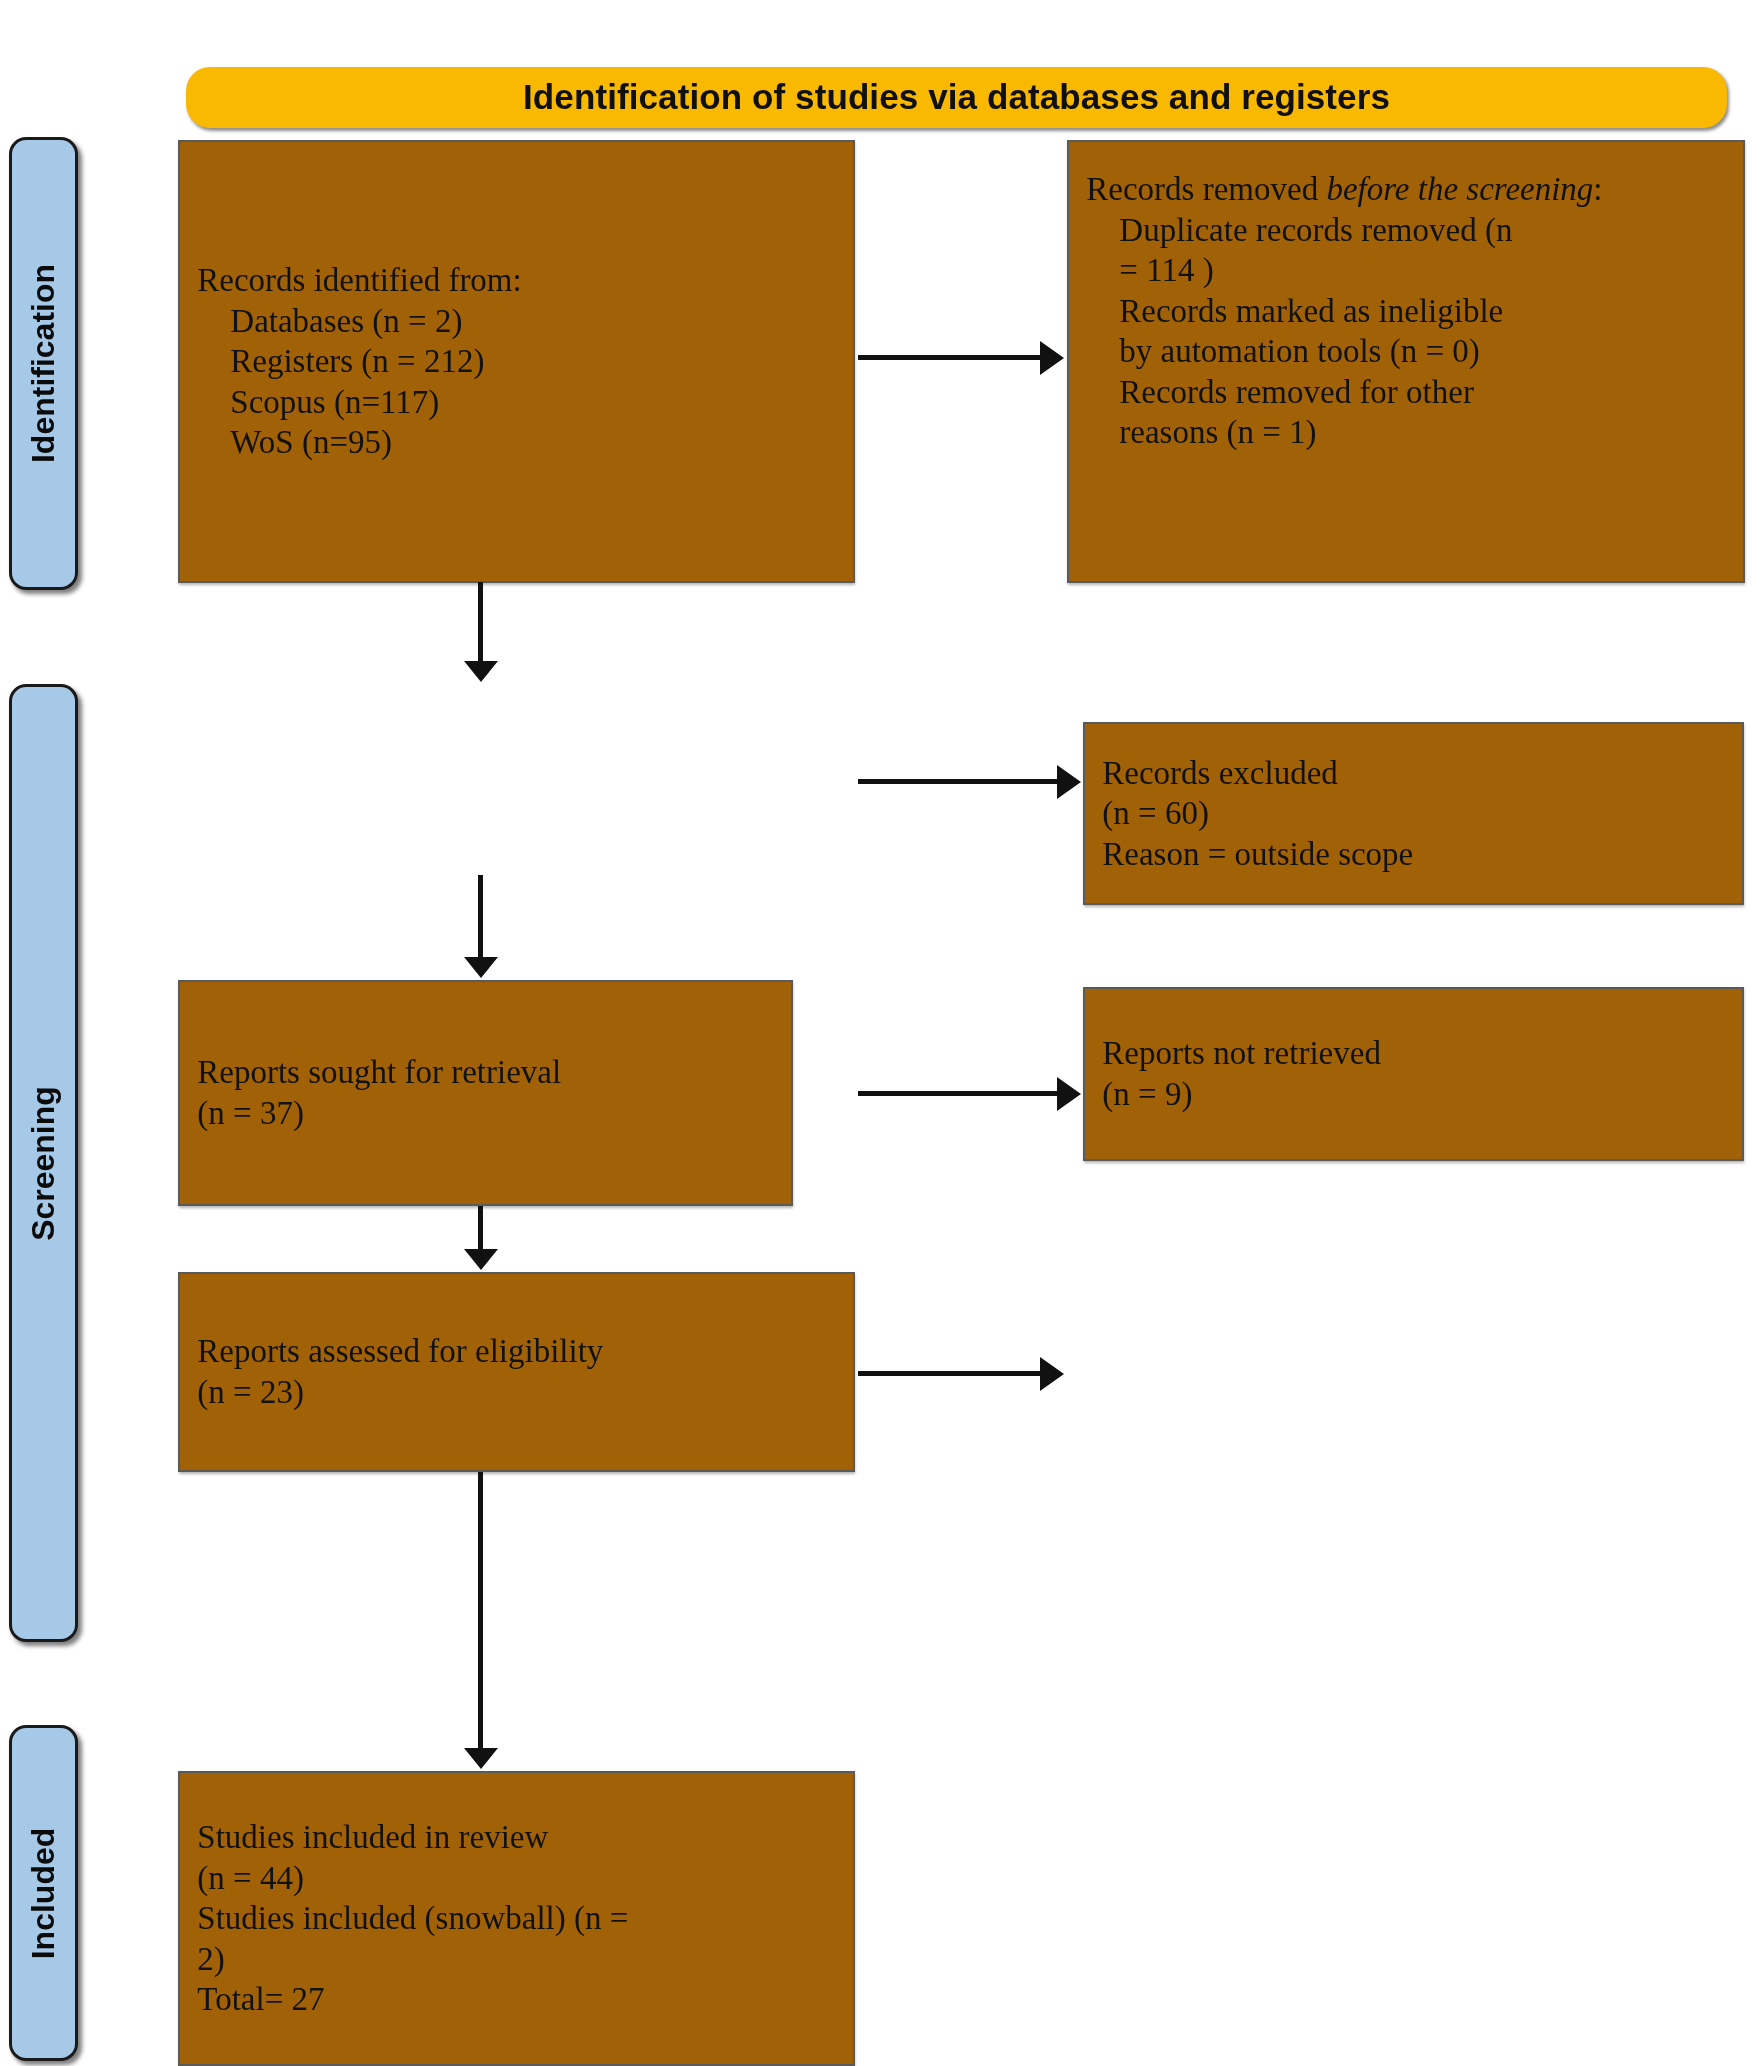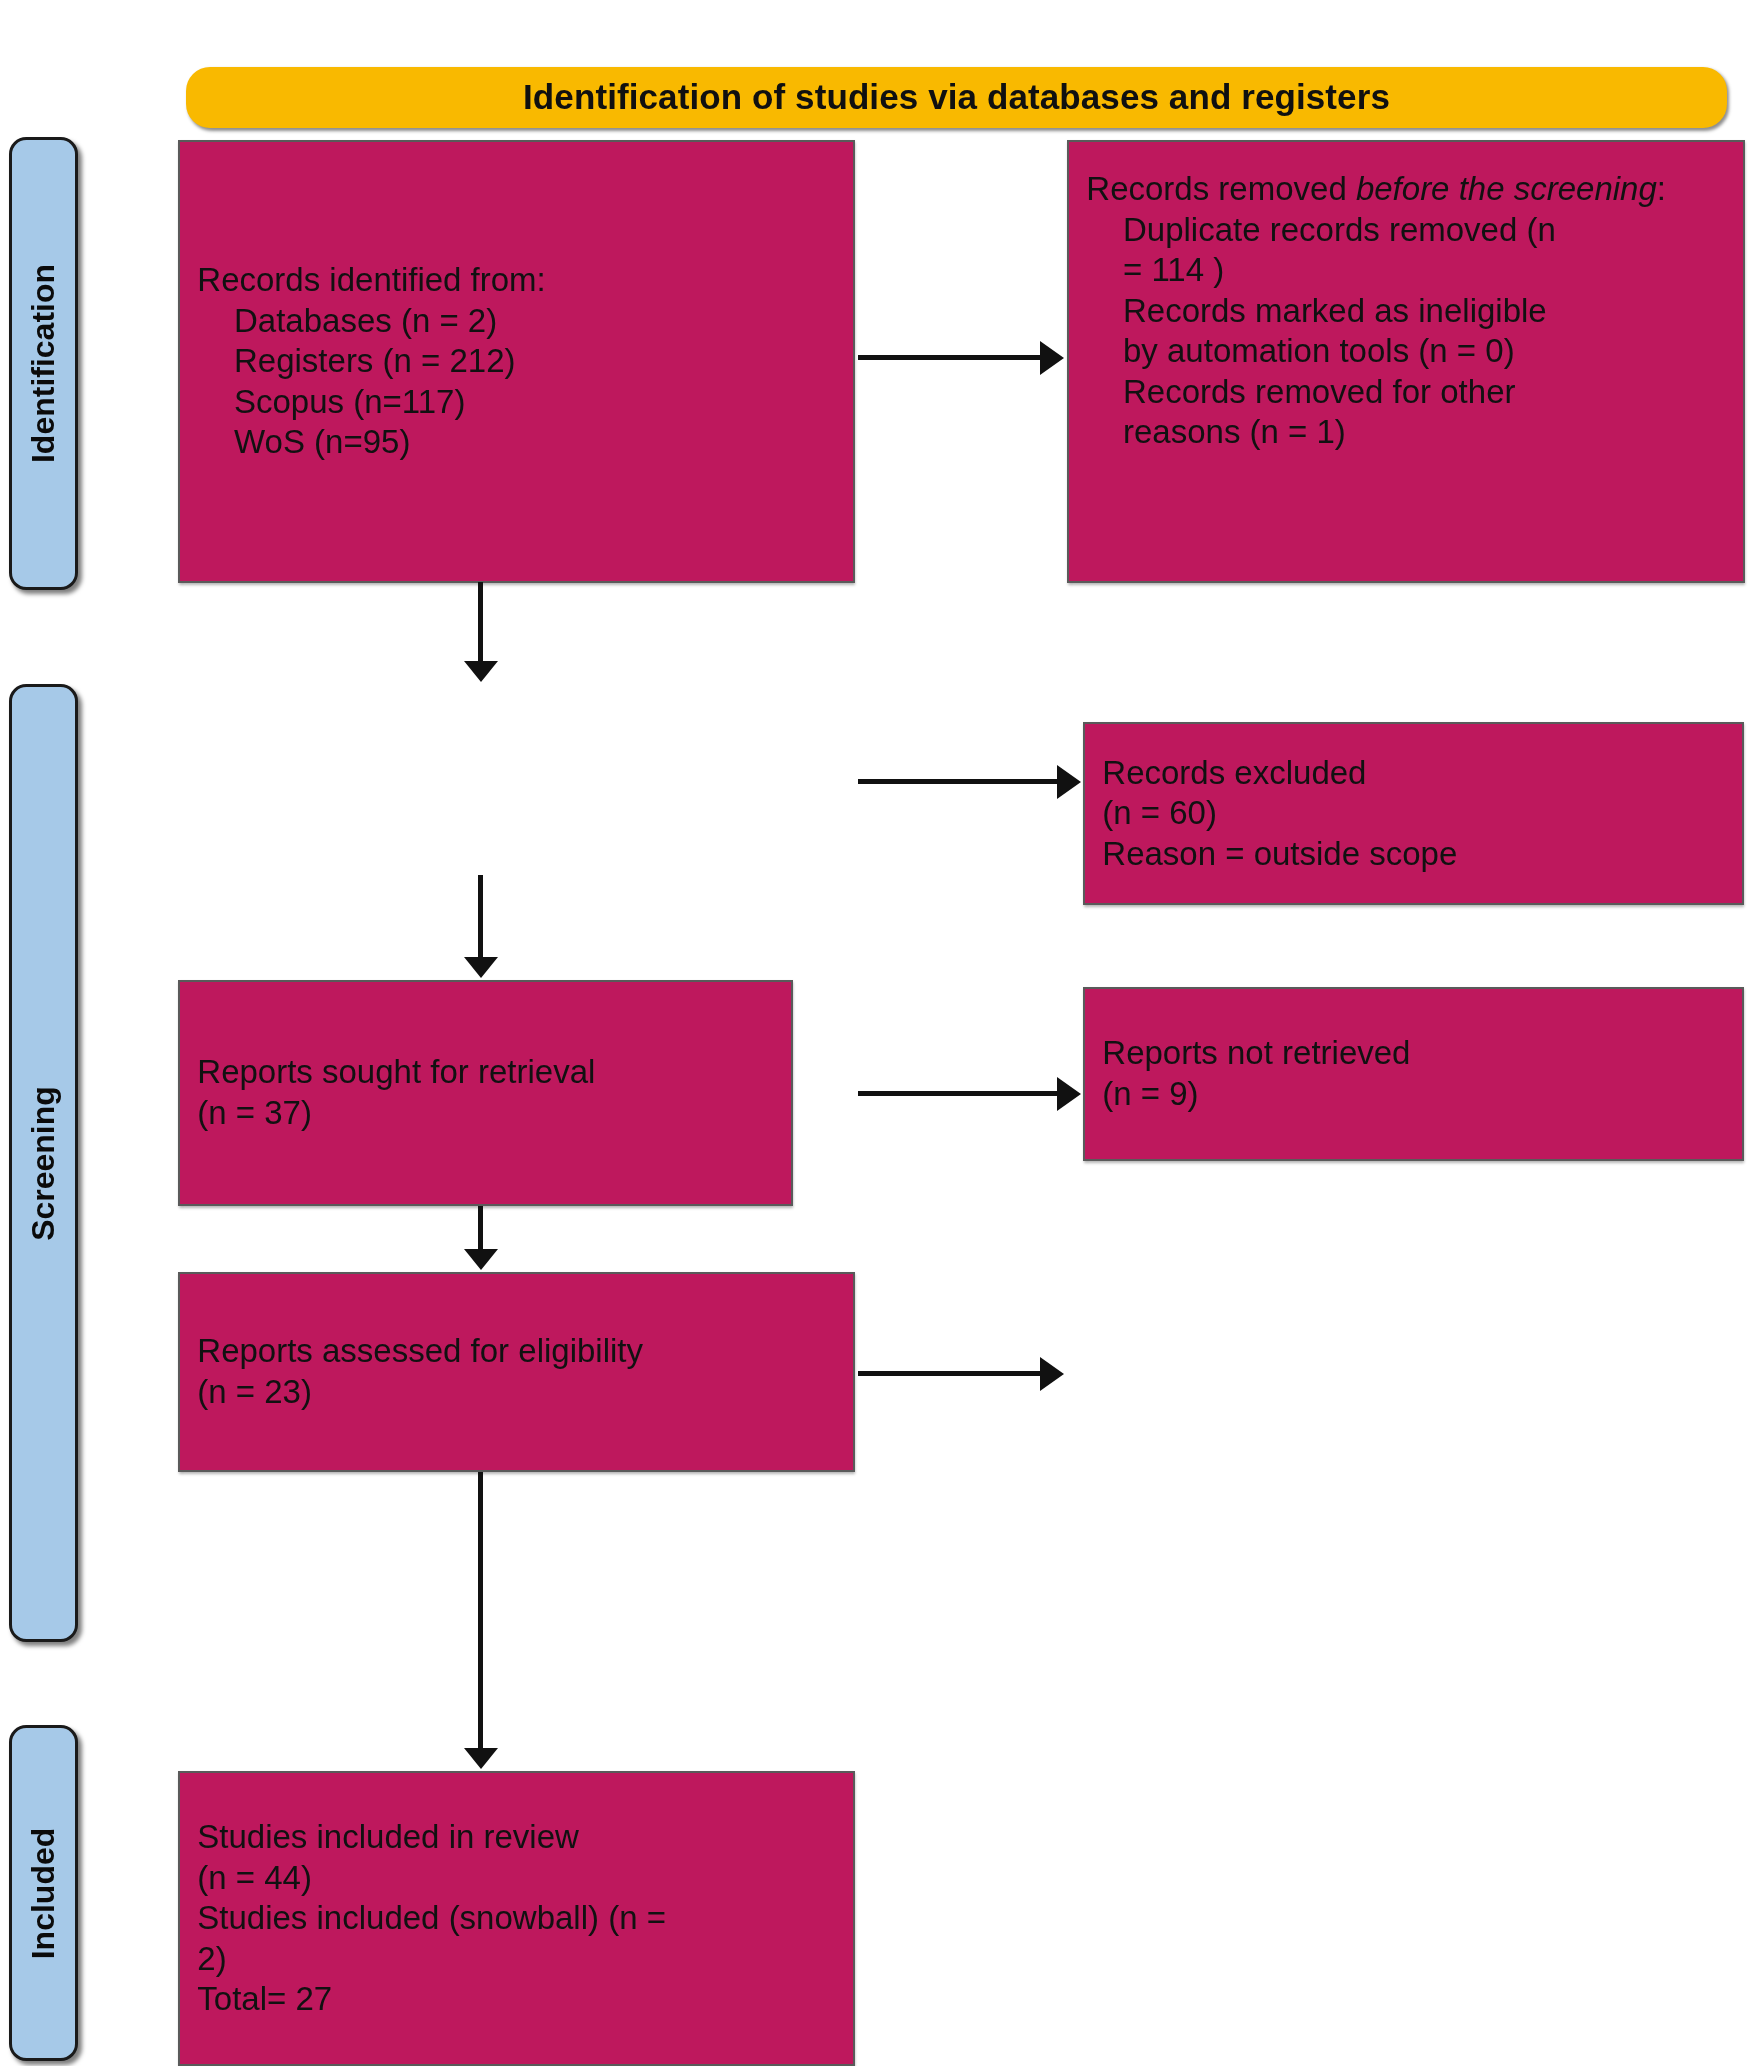--- a/index.html
+++ b/index.html
@@ -61,26 +61,27 @@
     transform: rotate(-90deg);
   }
 
   #stage-identification { left: 9.3px;  top: 137px;  width: 63px;  height: 447px; }
   #stage-screening      { left: 9.3px;  top: 684px; width: 63px;  height: 952px; }
   #stage-included       { left: 9.3px;  top: 1725px; width: 63px;  height: 330px; }
 
   
   .box {
     position: absolute;
-    background: #be185d;
+    background: #a16207;
     border: 2.7px solid #5a5a5a;
     box-sizing: border-box;
     box-shadow: 1.3px 2px 2.7px rgba(0,0,0,0.30);
     display: flex;
     align-items: center;
+    font-family: Liberation Serif, serif;
   }
   .box-text {
     font-size: 33px;
     line-height: 1.23;
     color: #111111;
     padding: 0 17.3px;
     width: 100%;
     white-space: pre-wrap;
   }
   .box-text .ital { font-style: italic; }

